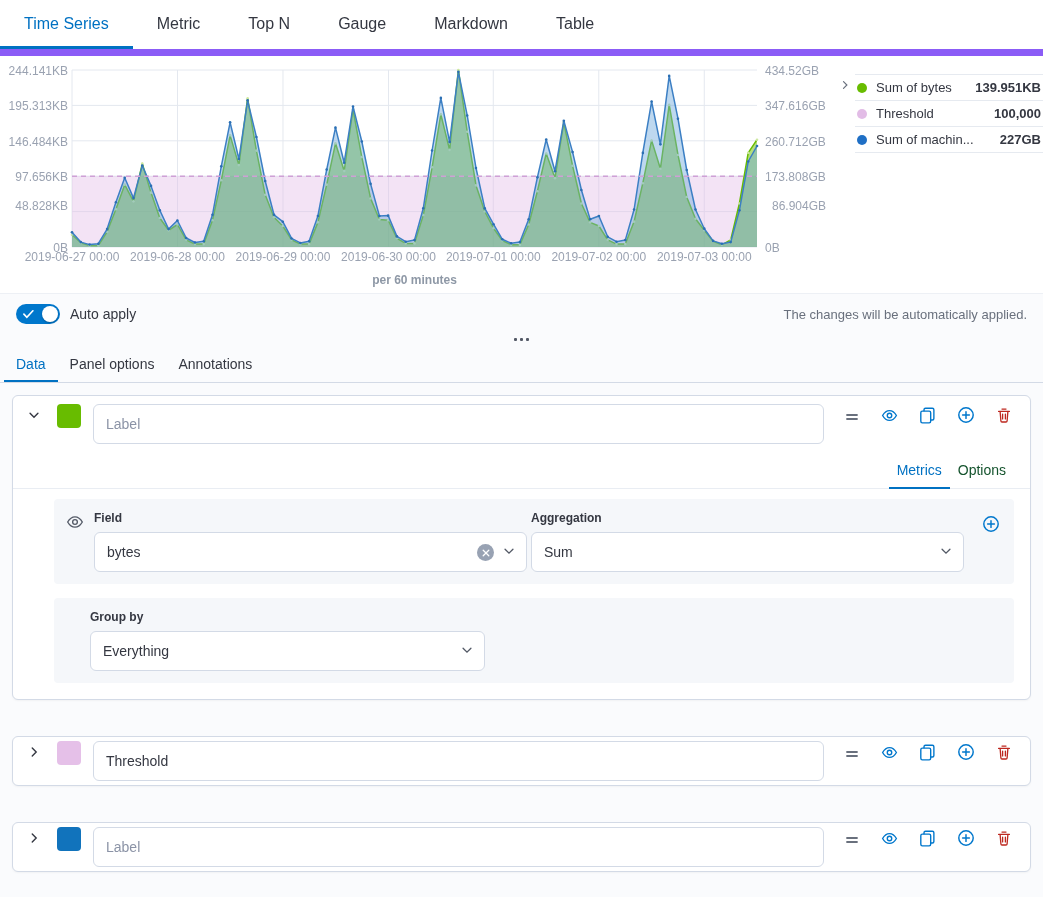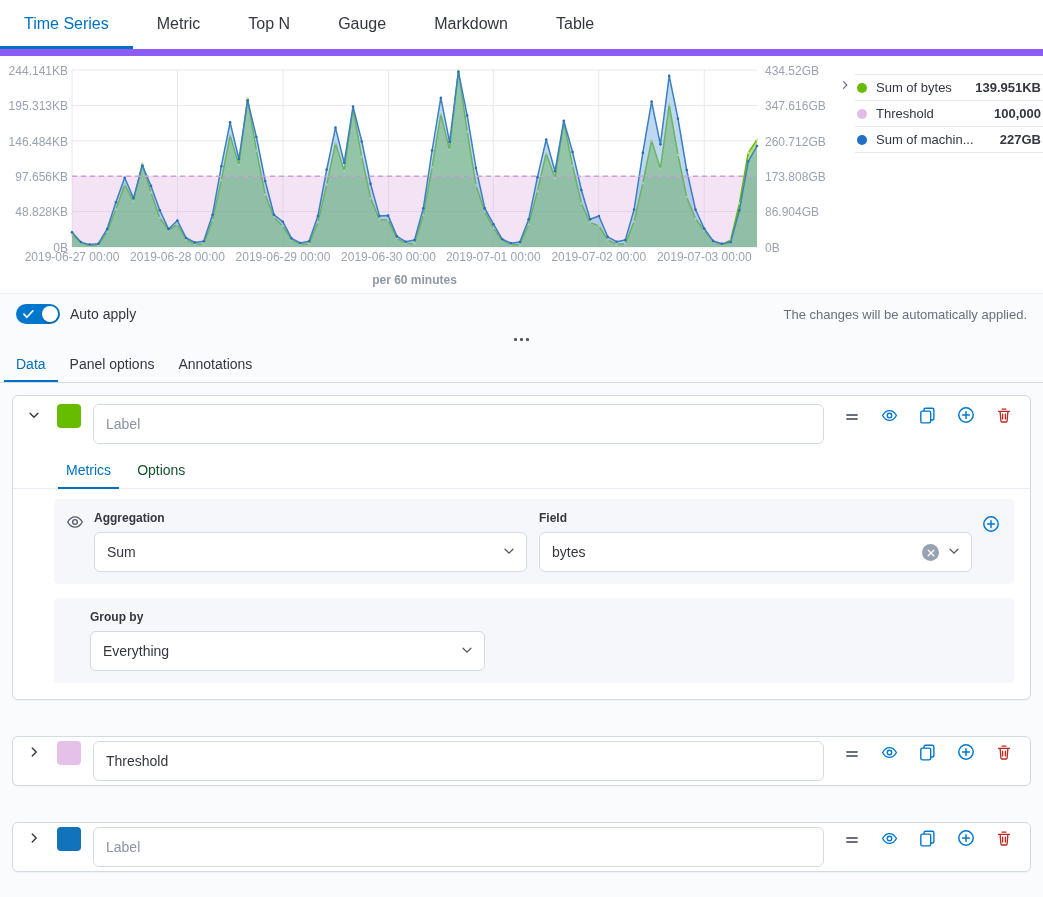--- a/index.html
+++ b/index.html
@@ -15,21 +15,21 @@
 
   
   .chart-section { padding:14px 0 6px 0; background:#fff; }
   .chart-row { display:flex; align-items:flex-start; }
   .axis { position:relative; height:177px; font-size:12px; color:#9AA2B1; }
   .axis-left { width:72px; }
   .axis-right { width:80px; padding-left:6px; }
   .axis span { position:absolute; white-space:nowrap; }
   .axis-left span { right:4px; }
   .axis-right span { left:8px; }
-  .t0{top:-6px;} .t1{top:29px;} .t2{top:65px;} .t3{top:100px;} .t4{top:135px;} .t5{top:171px;}
+  .t0{top:-6px;} .t1{top:29px;} .t2{top:65px;} .t3{top:100px;} .t4{top:129px;margin-left:7px;} .t5{top:171px;}
   .plot-wrap { position:relative; width:685px; }
   .plot-wrap svg { display:block; width:685px; height:177px; overflow:visible; }
   .x-axis { position:relative; height:16px; margin-top:3px; font-size:12px; color:#9AA2B1; }
   .x-axis span { position:absolute; transform:translateX(-50%); white-space:nowrap; }
   .chart-caption { text-align:center; font-size:12px; color:#8E98A6; margin-top:7px; font-weight:bold; }
 
   
   .legend-col { display:flex; width:206px; padding-top:4px; }
   .legend-toggle { background:none; border:none; cursor:pointer; padding:4px 2px; height:24px; }
   .legend { flex:1; margin-left:2px; }
@@ -69,21 +69,21 @@
   .series-panel:last-child { margin-bottom:0; }
   .series-header { display:flex; align-items:flex-start; padding:8px 16px 8px 10px; gap:12px; }
   .collapse-btn { background:none; border:none; cursor:pointer; padding:4px; display:flex; }
   .swatch { width:24px; height:24px; border-radius:4px; border:none; cursor:pointer; flex:0 0 auto; }
   .label-input { flex:1; height:40px; border:1px solid #D3DAE6; border-radius:6px; padding:0 12px;
                  font-size:14px; font-family:inherit; color:#343741; background:#fff; }
   .label-input::placeholder { color:#8B93A6; }
   .row-actions { display:flex; align-items:center; gap:17px; padding-left:6px; }
   .icon-btn { background:none; border:none; cursor:pointer; display:flex; padding:2px; }
 
-  .metrics-tabs { display:flex; gap:10px; padding:2px 16px 0 45px; border-bottom:1px solid #E9EDF3; }
+  .metrics-tabs { display:flex; gap:0; padding:2px 16px 0 45px; border-bottom:1px solid #E9EDF3;justify-content:flex-end; }
   .metrics-tab { font-size:14px; padding:8px 8px 9px; border:none; background:none; color:#14532d;
                  border-bottom:2px solid transparent; margin-bottom:-1px; cursor:pointer; font-family:inherit; }
   .metrics-tab.active { color:#0071C2; border-bottom-color:#0071C2; }
 
   .sub-panel { background:#F5F7FA; border-radius:4px; margin:10px 16px 14px 41px; padding:12px;
                display:flex; align-items:flex-start; }
   .sub-panel .eye-lead { margin:2px 10px 0 0; flex:0 0 auto; }
   .field-col { flex:1; min-width:0; margin-right:12px; }
   .field-label { font-size:12px; font-weight:bold; margin-bottom:7px; }
   .select, .combobox { height:40px; background:#fff; border:1px solid #D3DAE6; border-radius:6px;
@@ -424,43 +424,43 @@
         <button class="metrics-tab">Options</button>
       </div>
 
       <div class="sub-panel">
         <span class="eye-lead">
           <svg width="18" height="18" viewBox="0 0 16 16">
               <path d="M8 3.4C4.9 3.4 2.4 6.4 1.5 8c.9 1.6 3.4 4.6 6.5 4.6s5.6-3 6.5-4.6c-.9-1.6-3.4-4.6-6.5-4.6z" fill="none" stroke="#535966" stroke-width="1.2"></path>
               <circle cx="8" cy="8" r="2.1" fill="none" stroke="#535966" stroke-width="1.2"></circle>
             </svg>
         </span>
-        <div class="field-col">
-          <div class="field-label">Aggregation</div>
-          <div class="select">
-            <span class="select-value">Sum</span>
-            <span><svg width="14" height="14" viewBox="0 0 16 16">
-                  <path d="M3.5 6l4.5 4.5L12.5 6" fill="none" stroke="#535966" stroke-width="1.5" stroke-linecap="round"></path>
-                </svg></span>
-          </div>
-        </div>
         <div class="field-col" style="margin-right:4px;">
           <div class="field-label">Field</div>
           <div class="combobox">
             <span class="select-value">bytes</span>
             <button class="combo-clear">
               <span><svg width="8" height="8" viewBox="0 0 10 10">
                     <path d="M1.5 1.5l7 7M8.5 1.5l-7 7" stroke="#fff" stroke-width="1.6" stroke-linecap="round"></path>
                   </svg></span>
             </button>
             <span><svg width="14" height="14" viewBox="0 0 16 16">
                   <path d="M3.5 6l4.5 4.5L12.5 6" fill="none" stroke="#535966" stroke-width="1.5" stroke-linecap="round"></path>
                 </svg></span>
           </div>
         </div>
+        <div class="field-col">
+          <div class="field-label">Aggregation</div>
+          <div class="select">
+            <span class="select-value">Sum</span>
+            <span><svg width="14" height="14" viewBox="0 0 16 16">
+                  <path d="M3.5 6l4.5 4.5L12.5 6" fill="none" stroke="#535966" stroke-width="1.5" stroke-linecap="round"></path>
+                </svg></span>
+          </div>
+        </div>
         <button class="icon-btn add-lead">
           <span><svg width="18" height="18" viewBox="0 0 16 16">
                 <circle cx="8" cy="8" r="6.4" fill="none" stroke="#0077CC" stroke-width="1.3"></circle>
                 <path d="M8 5v6M5 8h6" stroke="#0077CC" stroke-width="1.3" stroke-linecap="round"></path>
               </svg></span>
         </button>
       </div>
 
       <div class="sub-panel groupby-panel">
         <div class="field-col" style="flex:0 0 auto;">

